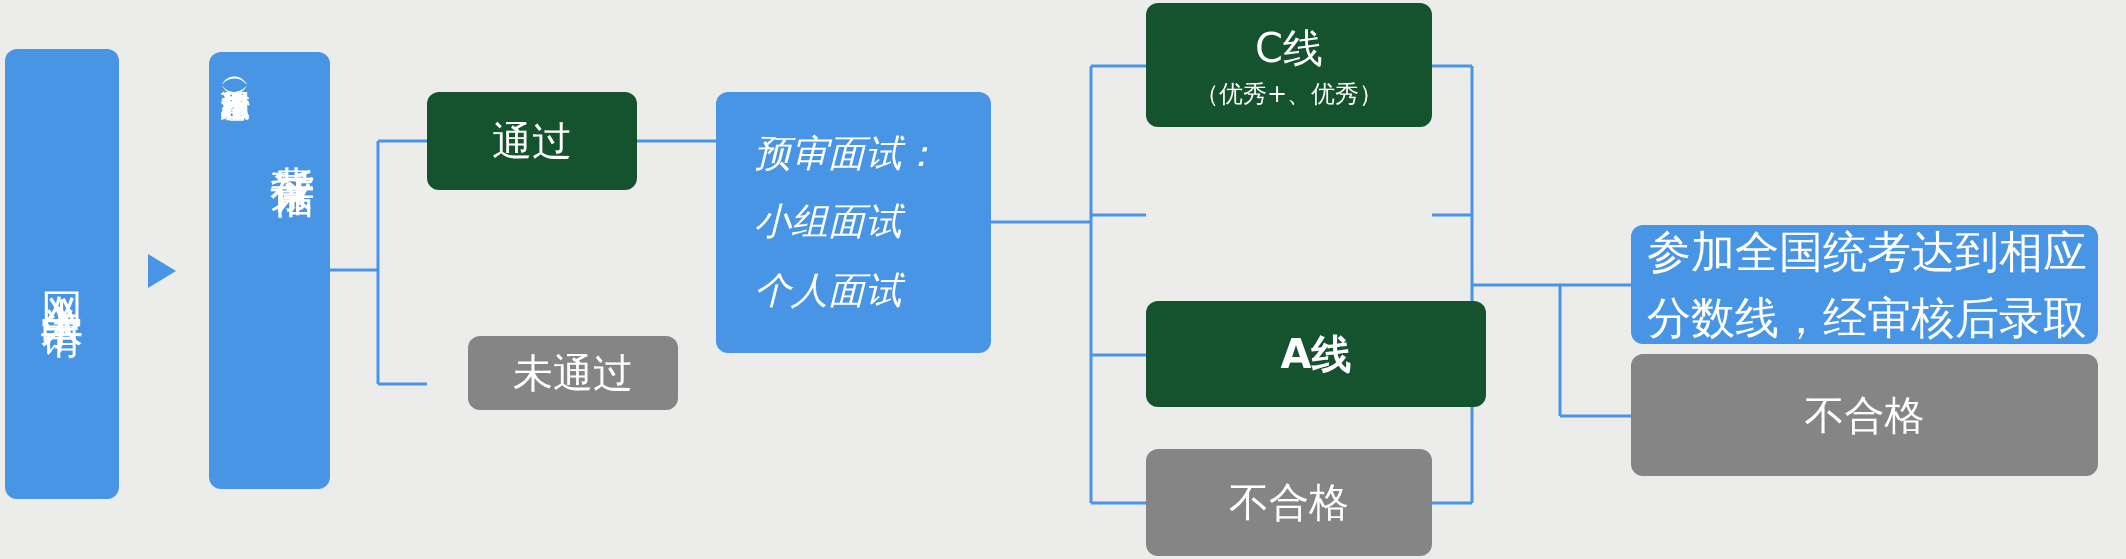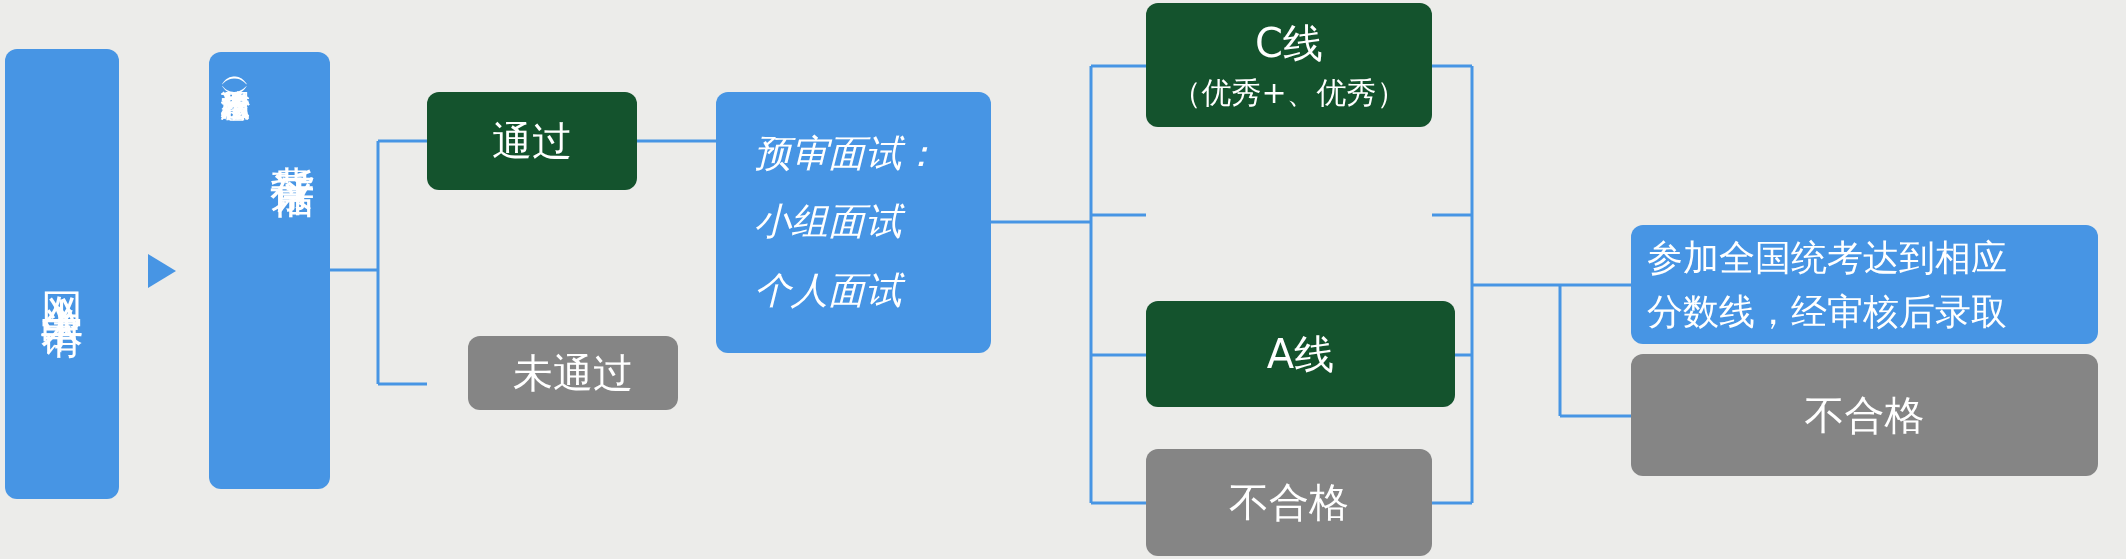--- a/index.html
+++ b/index.html
@@ -17,24 +17,24 @@
   .online-label { writing-mode:vertical-rl; font-size:42px; letter-spacing:5px; }
   
   .bg-inner { display:flex; flex-direction:row; align-items:flex-start; height:100%; gap:8px; }
   .bg-note  { writing-mode:vertical-rl; font-size:29px; margin-top:16px; }
   .bg-label { writing-mode:vertical-rl; font-size:44px; margin-top:78px; letter-spacing:4px; }
   
   .interview { justify-content:flex-start; padding-left:38px; text-align:left; }
   .iline { display:block; font-size:37px; line-height:1.85;font-style:italic; }
   
   .cline-inner { display:flex; flex-direction:column; align-items:center; gap:2px; }
-  .cline-sub { font-size:30px; }
+  .cline-sub { font-size:24px; }
   
   .admission { justify-content:flex-start; padding-left:16px; text-align:left; }
-  .aline { display:block; font-size:36px; line-height:1.5; }
+  .aline { display:block; font-size:44px; line-height:1.5; }
   
   .tri { position:absolute; width:0; height:0;
          border-top:17px solid transparent; border-bottom:17px solid transparent;
          border-left:28px solid #4795E4; }
 </style>
 </head>
 <body>
 
 <div class="canvas">
 
@@ -75,21 +75,21 @@
   </div>
 
   <div class="node orange" style="left:1146px; top:3px; width:286px; height:124px;">
     <div class="cline-inner">
       <span class="big-label">C线</span>
       <span class="cline-sub">（优秀+、优秀）</span>
     </div>
   </div>
 
 
-  <div class="node orange big-label" style="left:1146px; top:301px; width:309px; height:106px;">
+  <div class="node orange big-label" style="left:1146px; top:301px; width:340px; height:106px;font-weight:bold;">
     <span>A线</span>
   </div>
 
   <div class="node gray big-label" style="left:1146px; top:449px; width:286px; height:107px;">
     <span>不合格</span>
   </div>
 
   <div class="node blue admission" style="left:1631px; top:225px; width:467px; height:119px;">
     <div>
       <span class="aline">参加全国统考达到相应</span>

